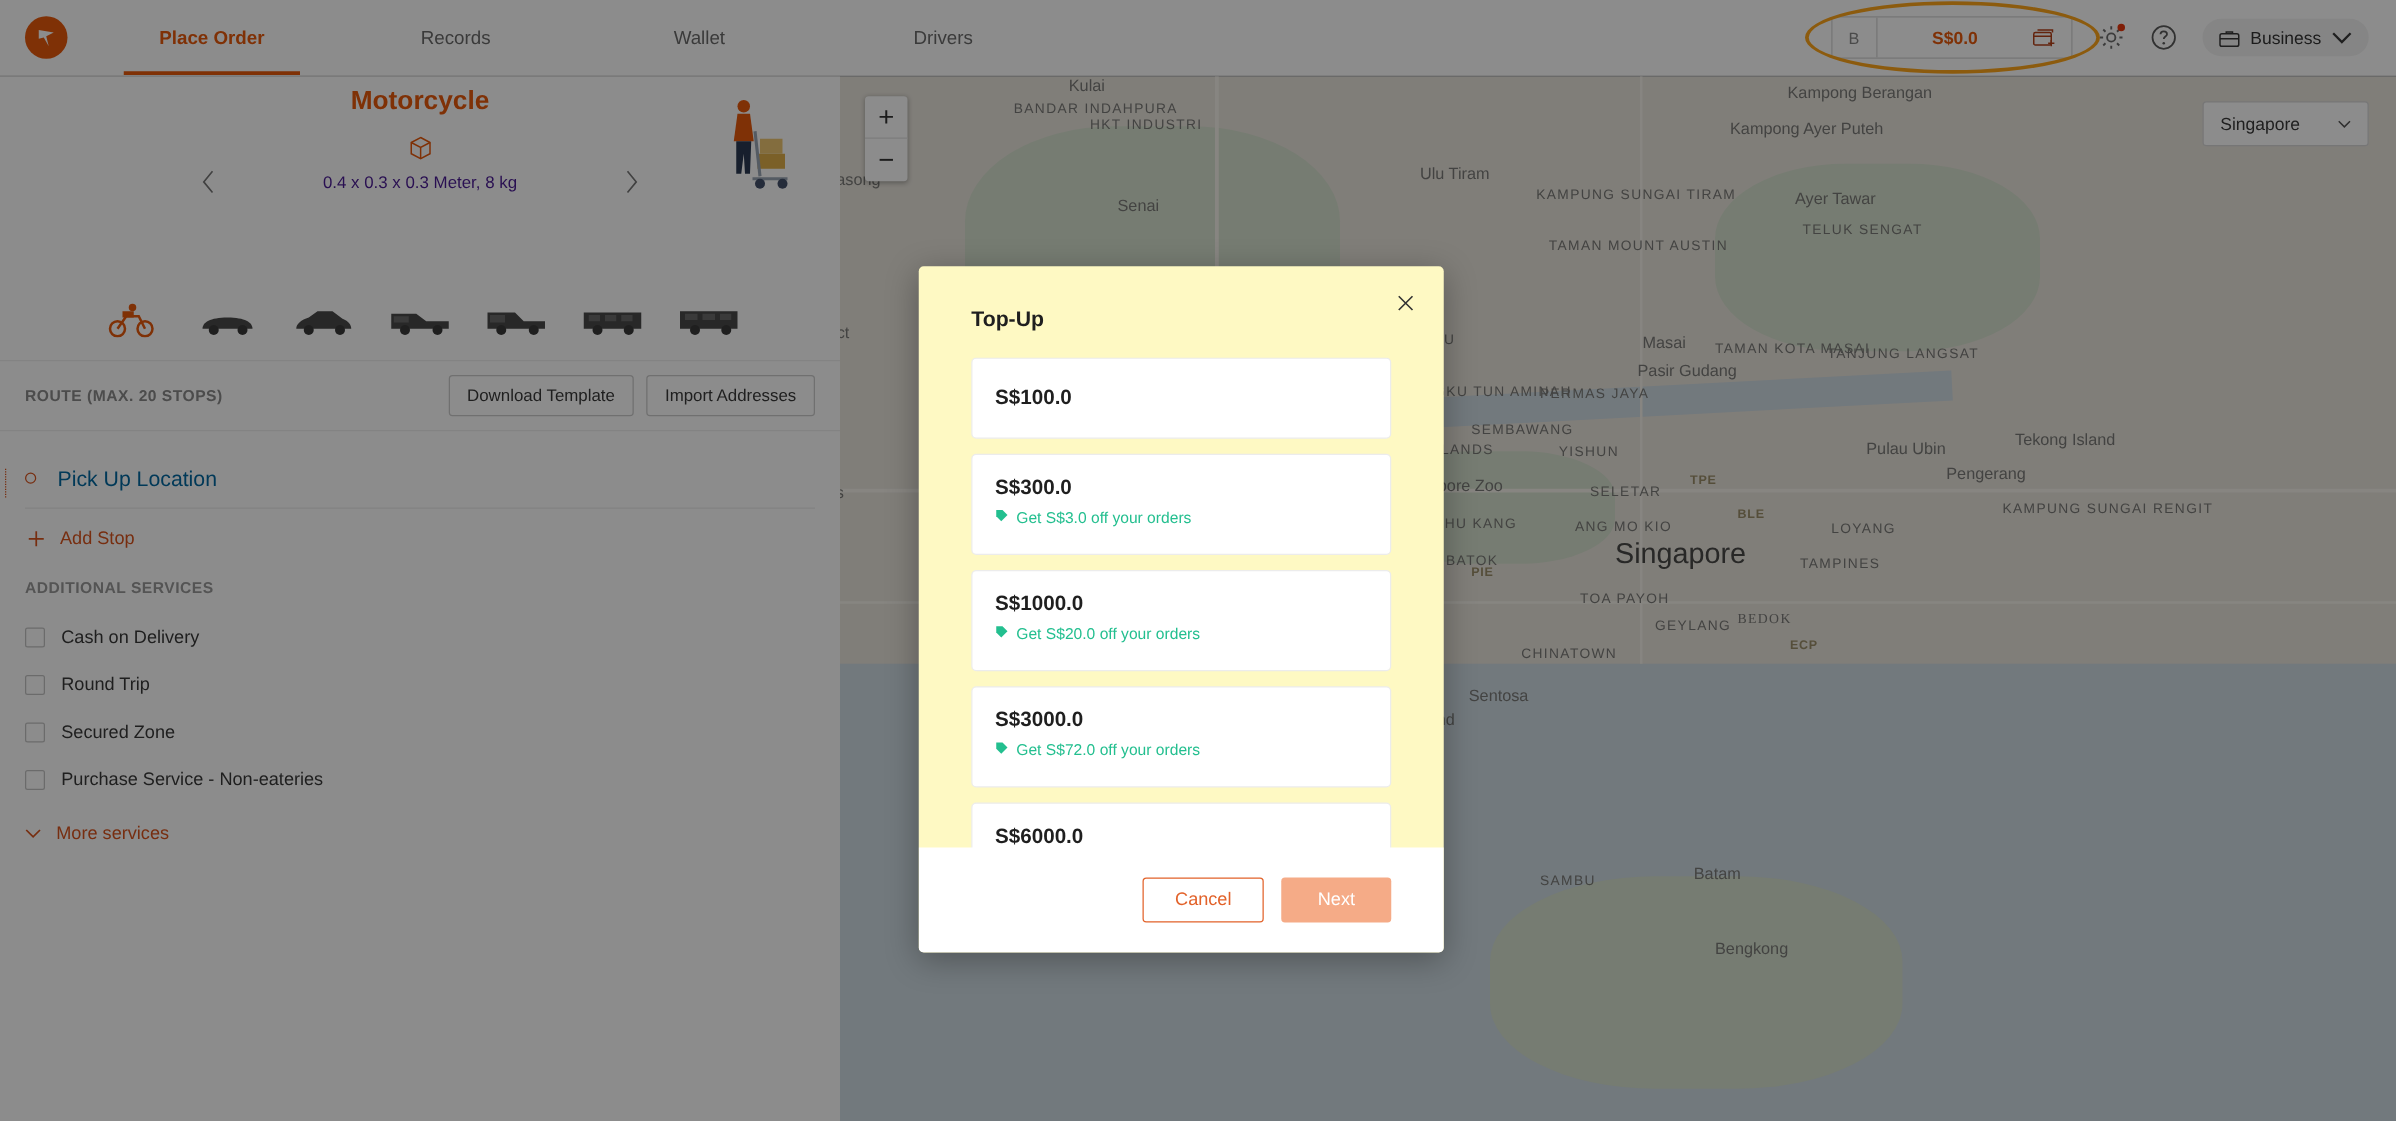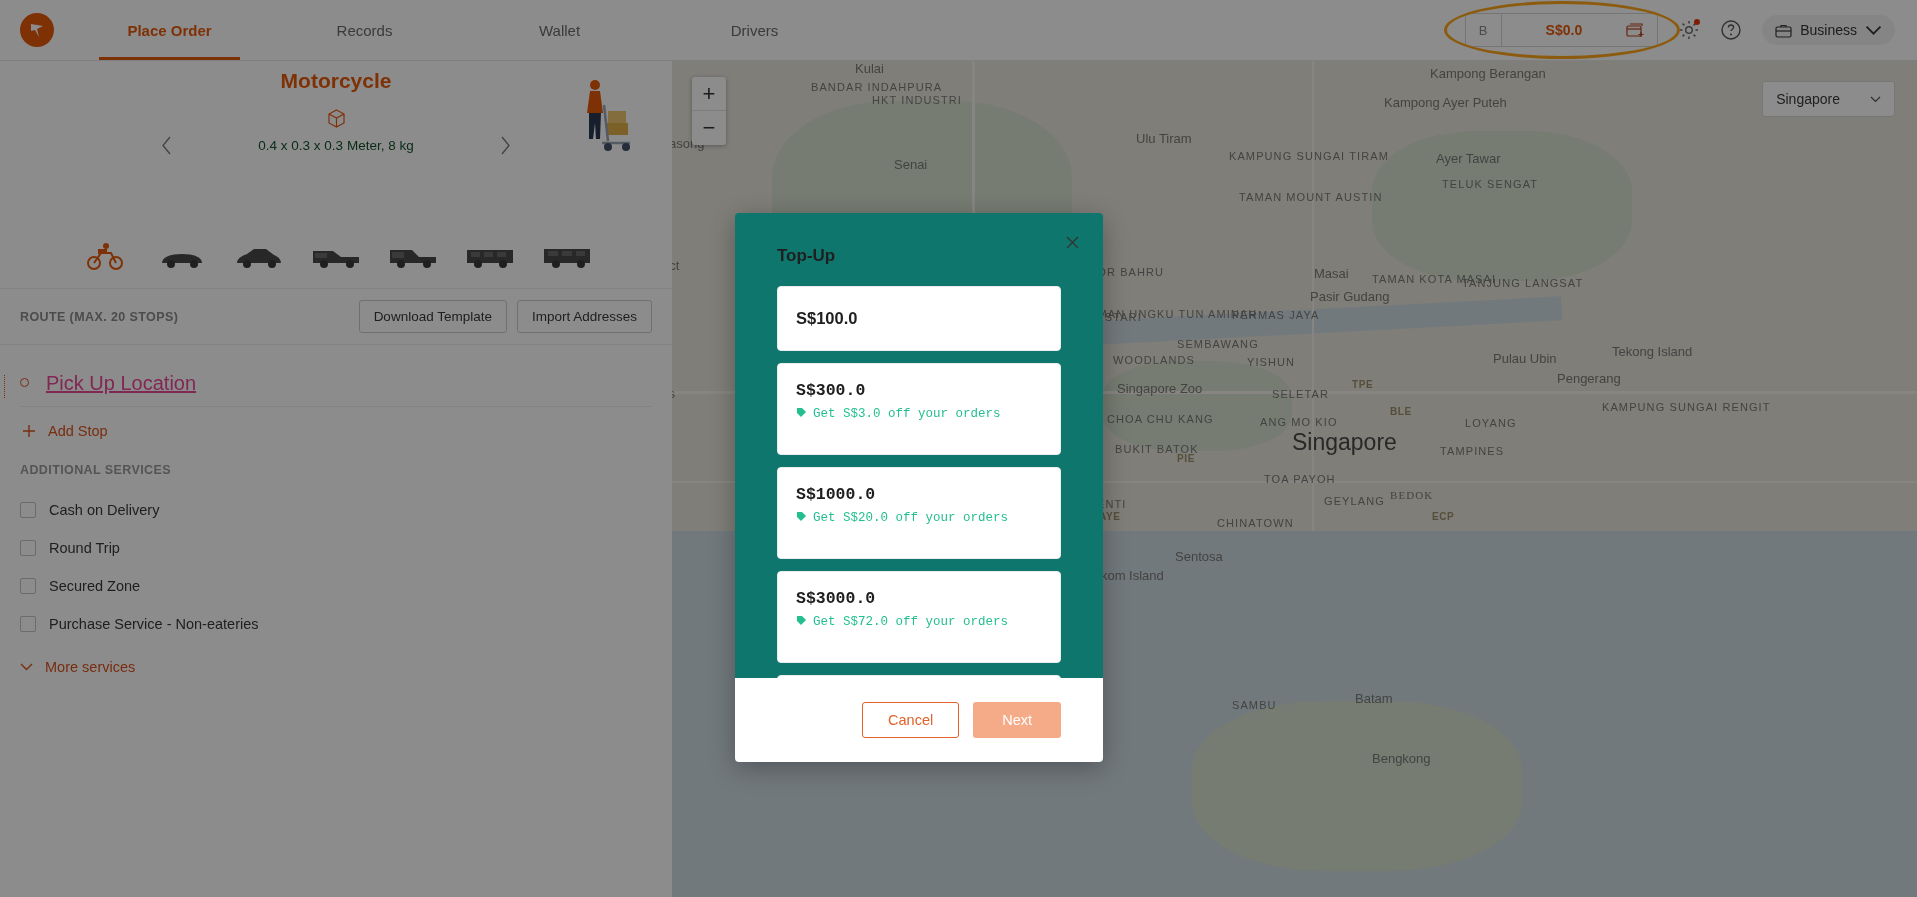--- a/index.html
+++ b/index.html
@@ -84,21 +84,21 @@
     height: 228px; border-bottom: 1px solid #eee; position: relative;
     display: flex; flex-direction: column; align-items: center;
   }
   .veh-title { margin-top: 8px; font-size: 21px; font-weight: bold; color: #e8590c; }
   .veh-cube { margin-top: 16px; }
   .veh-cube svg { width: 17px; height: 19px; display: block; }
   .veh-dims-row {
     display: flex; align-items: center; justify-content: center;
     gap: 86px; margin-top: 8px; width: 100%;
   }
-  .veh-dims { font-size: 13.5px; color: #14532d; }
+  .veh-dims { font-size: 13.5px; color: #4c1d95; }
   .arrow { color: #777; cursor: pointer; }
   .arrow svg { width: 11px; height: 19px; display: block; }
   .courier { position: absolute; right: 38px; top: 14px; }
   .courier svg { width: 66px; height: 92px; display: block; }
   .veh-strip {
     position: absolute; bottom: 18px; left: 0; width: 100%;
     display: flex; align-items: flex-end; justify-content: center; gap: 25px;
   }
   .veh-item { width: 52px; height: 34px; display: flex; align-items: flex-end; justify-content: center; cursor: pointer; }
   .veh-item svg { display: block; }
@@ -110,21 +110,21 @@
   .route-label { font-size: 12.5px; font-weight: bold; letter-spacing: .4px; color: #8a8a8a; }
   .route-btns { margin-left: auto; display: flex; gap: 10px; justify-content: flex-end; }
   .obtn {
     border: 1px solid #ccc; background: #fff; border-radius: 3px;
     padding: 8px 14px; font-size: 13.5px; color: #3a3a3a; cursor: pointer;
     font-family: "Liberation Sans", sans-serif;
   }
 
   .stops { padding: 16px 20px 0 20px; position: relative; }
   .stop { position: relative; display: flex; align-items: center; height: 46px; border-bottom: 1px solid #ededed; padding-left: 26px; }
-  .stop-text { font-size: 20px; color: #ec4899; text-decoration: underline; }
+  .stop-text { font-size: 17px; color: #0369a1; }
   .pin-o {
     position: absolute; left: 0; top: 17px; width: 9px; height: 9px;
     border: 1.6px solid #d9541e; border-radius: 50%;
   }
   .pin-d { position: absolute; left: -2px; top: 13px; }
   .pin-d svg { width: 13px; height: 17px; display: block; }
   .dashline { position: absolute; left: 4.2px; top: 30px; height: 23px; border-left: 1.5px dotted #d9541e; }
   .addstop { display: flex; align-items: center; gap: 12px; padding: 16px 0 0 2px; cursor: pointer; }
   .addstop svg { width: 14px; height: 14px; display: block; }
   .addstop span { font-size: 14.5px; color: #d9541e; }
@@ -161,36 +161,36 @@
   .ml-caps { font-size: 11px; letter-spacing: 1.1px; }
   .ml-town { font-size: 13px; }
   .ml-rd { font-size: 10px; color: #9c8f6a; letter-spacing: .6px; font-weight: bold; }
   .water { position: absolute; background: #cfdce4; }
   .green { position: absolute; background: #d7e2cf; border-radius: 40%; }
   .road { position: absolute; background: #f6f3ec; }
 
   
   .modal {
     position: absolute; z-index: 50;
-    left: 735px; top: 213px; width: 368px; height: 549px;
-    background: #0f766e; border-radius: 4px; box-shadow: 0 6px 26px rgba(0,0,0,.3);
+    left: 735px; top: 213px; width: 420px; height: 549px;
+    background: #fef9c3; border-radius: 4px; box-shadow: 0 6px 26px rgba(0,0,0,.3);
     overflow: hidden;
   }
   .modal-close {
     position: absolute; top: 18px; right: 20px; width: 22px; height: 22px;
     display: flex; align-items: center; justify-content: center; cursor: pointer;
   }
   .modal-close svg { width: 13px; height: 13px; display: block; }
   .modal-title { padding: 33px 0 0 42px; font-size: 17px; font-weight: bold; color: #1f1f1f; }
   .opts { margin-top: 20px; padding: 0 42px; height: 419px; overflow: hidden; }
   .opt {
     border: 1px solid #ececec; border-radius: 4px; background: #fff;
     padding: 15px 0 15px 18px; margin-bottom: 12px; cursor: pointer;
   }
-  .opt.tall { padding-top: 17px; padding-bottom: 33px; font-family: Liberation Mono, monospace; }
+  .opt.tall { padding-top: 17px; padding-bottom: 22px; }
   .opt-amt { font-size: 16.5px; font-weight: bold; color: #1f1f1f; }
   .opt-promo { display: flex; gap: 6px; margin-top: 7px; }
   .opt-promo svg { width: 11px; height: 11px; display: block; }
   .opt-promo span { font-size: 12.5px; color: #23bf8f; }
   .modal-foot {
     position: absolute; bottom: 0; left: 0; width: 100%; height: 84px;
     background: #fff; display: flex; align-items: center; justify-content: flex-end;
     gap: 14px; padding-right: 42px;
   }
   .btn-cancel {

